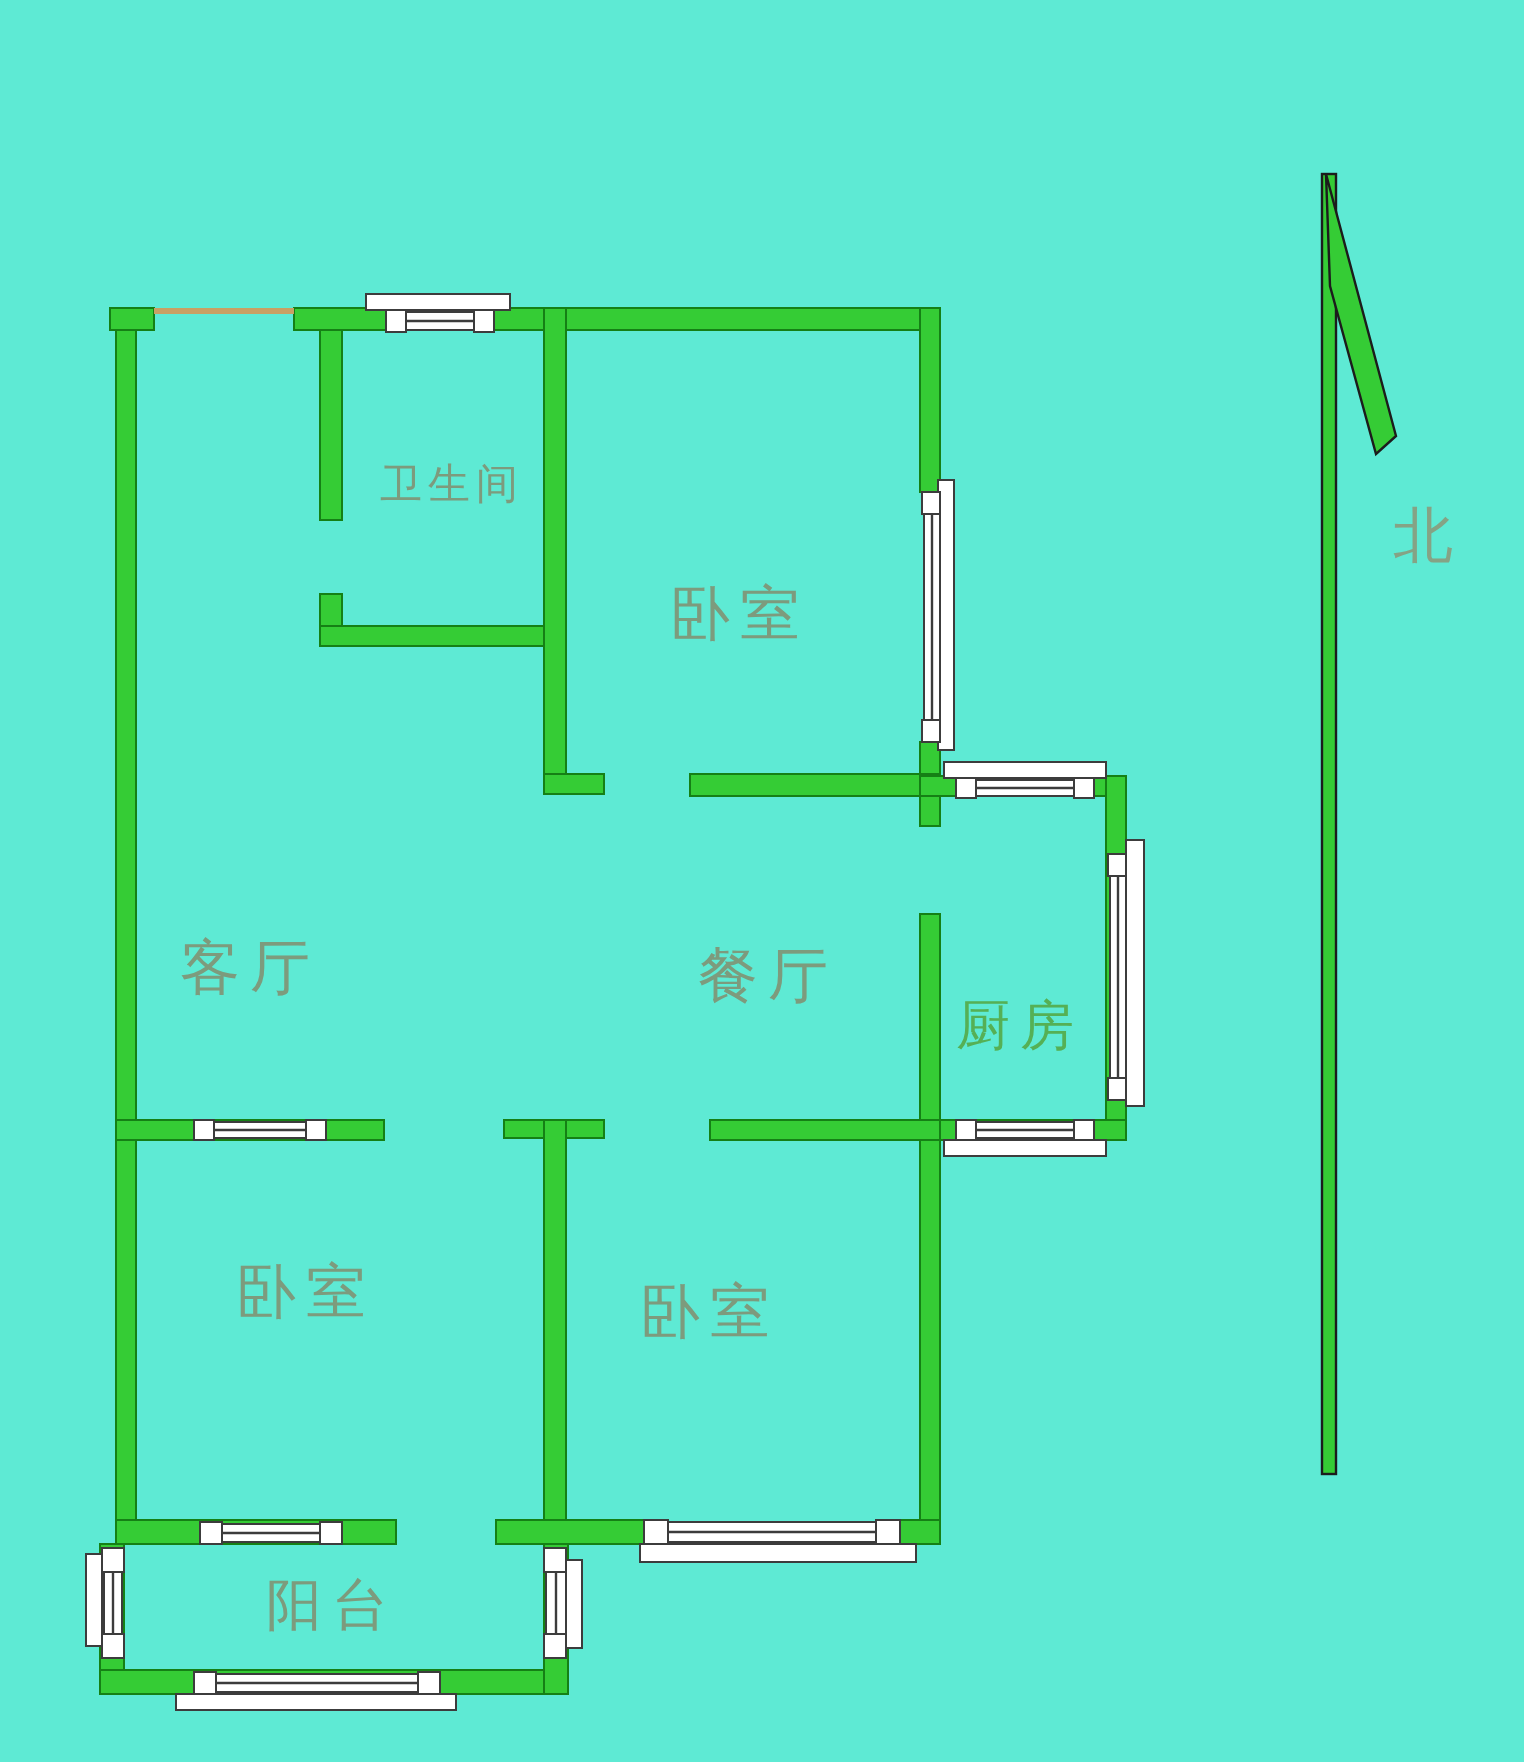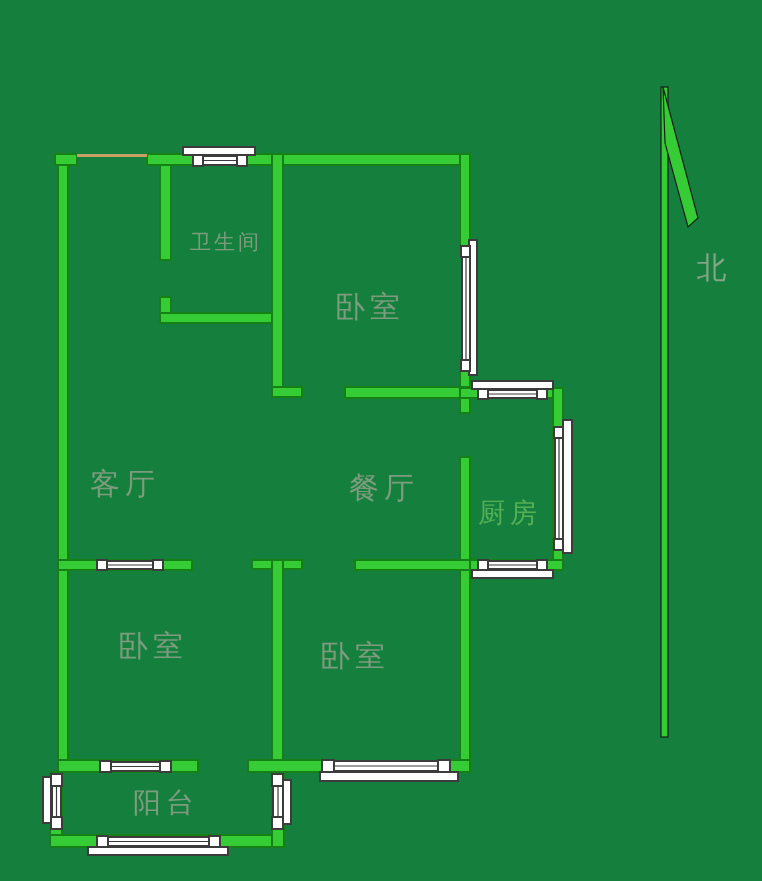--- a/index.html
+++ b/index.html
@@ -1,16 +1,16 @@
 <!DOCTYPE html>
 <html><head>
 <meta charset="utf-8">
 <style>
   html,body{margin:0;padding:0;background:#ffffff;}
-  .canvas{position:relative;width:762px;height:881px;background:#15803d;overflow:hidden;}
+  .canvas{position:relative;width:762px;height:881px;background:#5eead4;overflow:hidden;}
   svg text{
     font-family:"DejaVu Serif","Liberation Serif",serif;
     letter-spacing:5px;
   }
   svg text.small{letter-spacing:3px;}
   .walls rect{shape-rendering:crispEdges;}
   .windows rect{shape-rendering:crispEdges;}
 </style>
 </head>
 <body>

